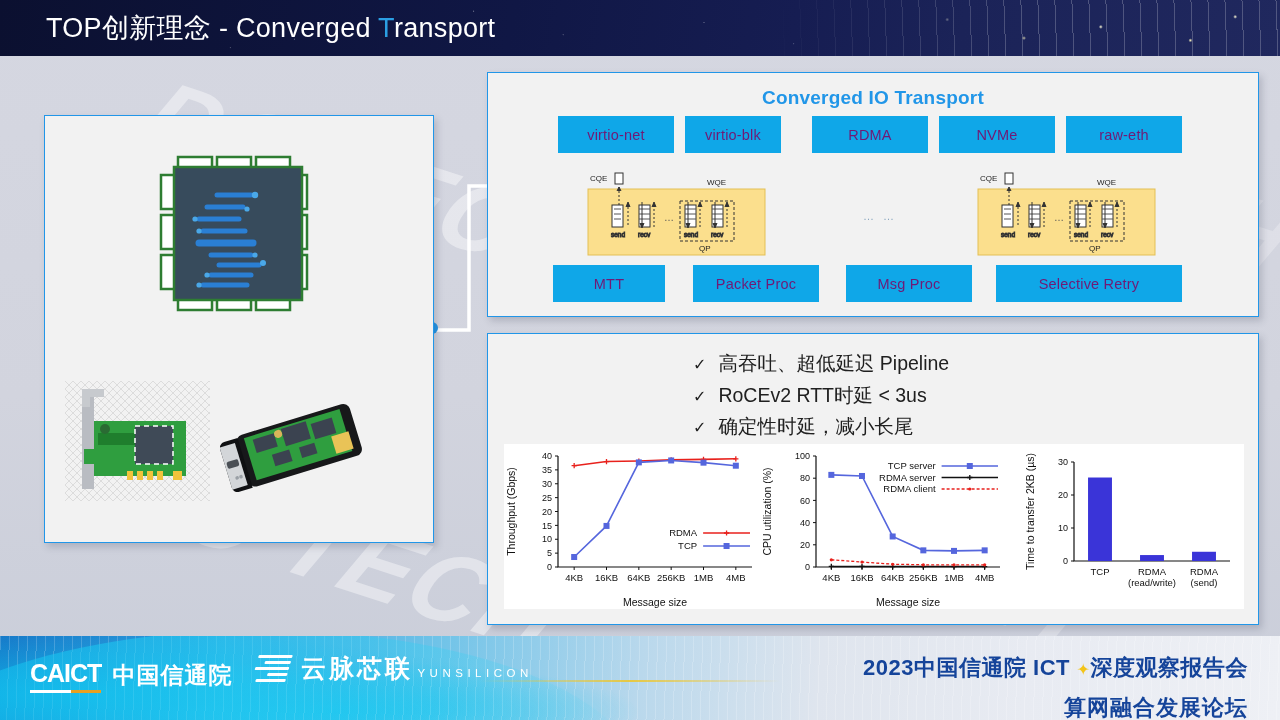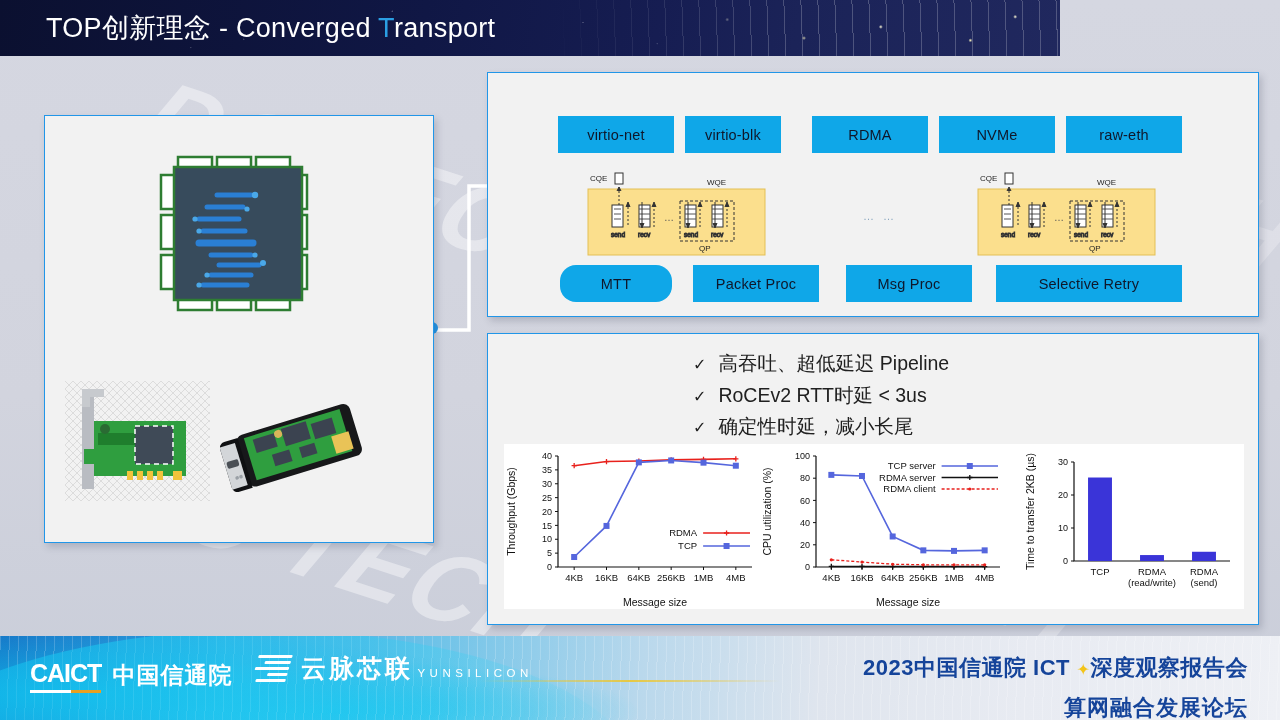--- a/index.html
+++ b/index.html
@@ -18,21 +18,21 @@
   .wm { position:absolute; font-style:italic; font-weight:bold; color:#fff;
         opacity:.50; white-space:nowrap; letter-spacing:2px; pointer-events:none;
         transform-origin:left top; }
   .wm.w1 { left:180px; top:60px;  font-size:100px; transform: rotate(18deg) skewX(-12deg); opacity:.42; }
   .wm.w2 { left:560px; top:60px;  font-size:100px; transform: rotate(18deg) skewX(-12deg); opacity:.30; }
   .wm.w3 { left:150px; top:430px; font-size:100px; transform: rotate(18deg) skewX(-12deg); opacity:.42; }
   .wm.w4 { left:640px; top:400px; font-size:110px; transform: rotate(18deg) skewX(-12deg); opacity:.30; }
   .wm.w5 { left:900px; top:60px;  font-size:95px;  transform: rotate(18deg) skewX(-12deg); opacity:.26; }
 
   
-  #header { position:absolute; left:0; top:0; width:1060px; height:56px; overflow:hidden;
+  #header { position:absolute; left:0; top:0; width:1280px; height:56px; overflow:hidden;
             background: linear-gradient(100deg,#0b1030 0%, #101745 40%, #161d52 62%, #1b2358 75%, #20285e 100%); padding-left: 42px; }
   #header .stars { position:absolute; inset:0;
       background-image:
         radial-gradient(1px 1px at 12% 30%, rgba(255,255,255,.55), transparent),
         radial-gradient(1px 1px at 23% 70%, rgba(255,255,255,.35), transparent),
         radial-gradient(1px 1px at 37% 20%, rgba(255,255,255,.45), transparent),
         radial-gradient(1px 1px at 44% 62%, rgba(255,255,255,.30), transparent),
         radial-gradient(1px 1px at 55% 40%, rgba(255,255,255,.40), transparent),
         radial-gradient(1px 1px at 31% 48%, rgba(255,255,255,.30), transparent),
         radial-gradient(1px 1px at 18% 85%, rgba(255,255,255,.28), transparent),
@@ -80,21 +80,21 @@
          background:#2196e8; }
 
   
   #chip { position:absolute; left:110px; top:35px; width:170px; height:165px; }
   #nic1 { position:absolute; left:20px;  top:265px; width:145px; height:120px; }
   #nic2 { position:absolute; left:175px; top:268px; width:160px; height:120px; }
 
   
   #cit { position:absolute; left:0; top:14px; width:100%; text-align:center;
          color:#2196e8; font-size:19px; font-weight:bold; letter-spacing:.2px; }
-  .pill { position:absolute; height:37px; background:#0fa7e8; color:#0f172a;
+  .pill { position:absolute; height:37px; background:#0fa7e8; color:#701a75;
           display:flex; align-items:center; justify-content:center;
           font-size:14.5px; letter-spacing:.2px; }
   .row-top .pill { top:43px; }
   .row-bot .pill { top:192px; }
   .dots-mid { position:absolute; top:137px; left:375px; color:#8aa7c0; font-size:11px; letter-spacing:3px; }
 
   
   #bullets { position:absolute; left:205px; top:16px; }
   .bullet { display:flex; align-items:baseline; gap:12px; margin-bottom:4px;
             font-size:19.5px; color:#202020; line-height:1.42; white-space:nowrap; }
@@ -239,20 +239,21 @@
         <path d="M22 36 h-14 a6 6 0 0 0 -6 6 v40 a6 6 0 0 0 6 6 h14 z" fill="#0f1012"></path>
         <rect x="2" y="40" width="16" height="44" fill="#d3d6d9"></rect>
         <rect x="4" y="56" width="12" height="7" rx="2" fill="#4a4f55"></rect>
         <circle cx="10" cy="74" r="1.8" fill="#9aa0a6"></circle>
           <circle cx="14" cy="74" r="1.8" fill="#9aa0a6"></circle>
       </g>
     </svg>
   </div>
 
   <div class="panel" id="panel-top">
+    <div id="cit">Converged IO Transport</div>
 
     <div class="row-top">
       <div class="pill" style="left:70px;  width:116px;">virtio-net</div>
       <div class="pill" style="left:197px; width:96px;">virtio-blk</div>
       <div class="pill" style="left:324px; width:116px;">RDMA</div>
       <div class="pill" style="left:451px; width:116px;">NVMe</div>
       <div class="pill" style="left:578px; width:116px;">raw-eth</div>
     </div>
 
     <svg class="qp-svg" style="position:absolute;left:96px;top:98px;width:185px;height:86px;" viewBox="0 0 185 86">
@@ -336,21 +337,21 @@
           <path d="M129 52 l2 5 l2 -5" fill="#333"></path>
         <path d="M143 56 V32" stroke-dasharray="2 2"></path>
           <path d="M141 36 l2 -5 l2 5" fill="#333"></path>
         <text x="127" y="66" font-size="6.5" fill="#222" font-family="Liberation Sans, sans-serif">recv</text>
         <rect x="96" y="30" width="54" height="40" stroke-dasharray="3 2"></rect>
         <text x="115" y="80" font-size="8" fill="#222" font-family="Liberation Sans, sans-serif" stroke="none">QP</text>
       </g>
     </svg>
 
     <div class="row-bot">
-      <div class="pill" style="left:72px;  width:112px;border-radius:16px;">MTT</div>
+      <div class="pill" style="left:65px;  width:112px;">MTT</div>
       <div class="pill" style="left:205px; width:126px;">Packet Proc</div>
       <div class="pill" style="left:358px; width:126px;">Msg Proc</div>
       <div class="pill" style="left:508px; width:186px;">Selective Retry</div>
     </div>
   </div>
 
   <div class="panel" id="panel-bot">
     <div id="bullets">
       <div class="bullet">
         <span class="ck">✓</span>

